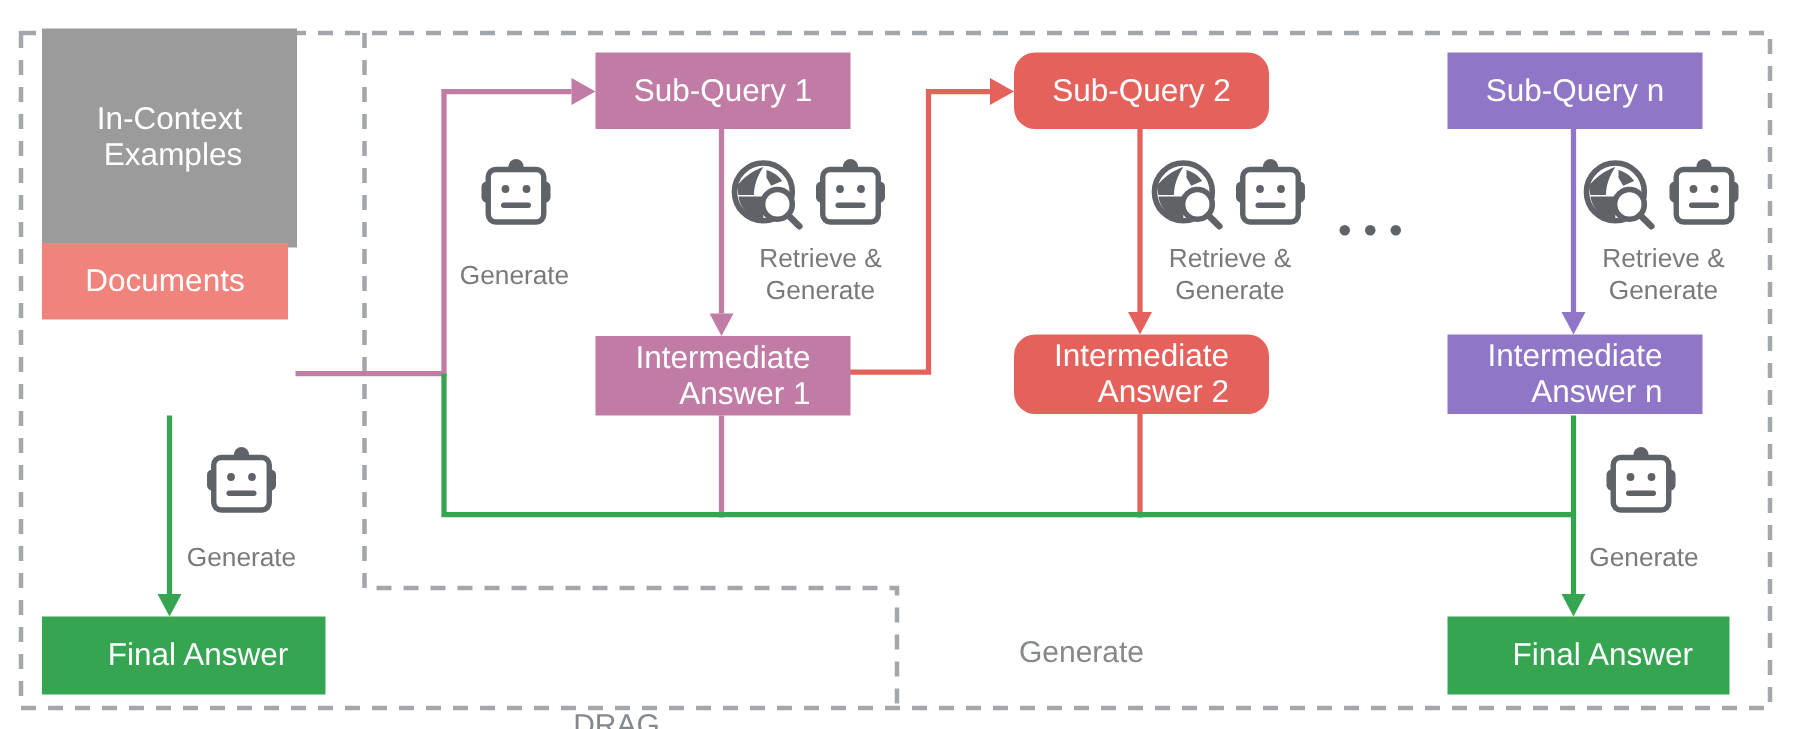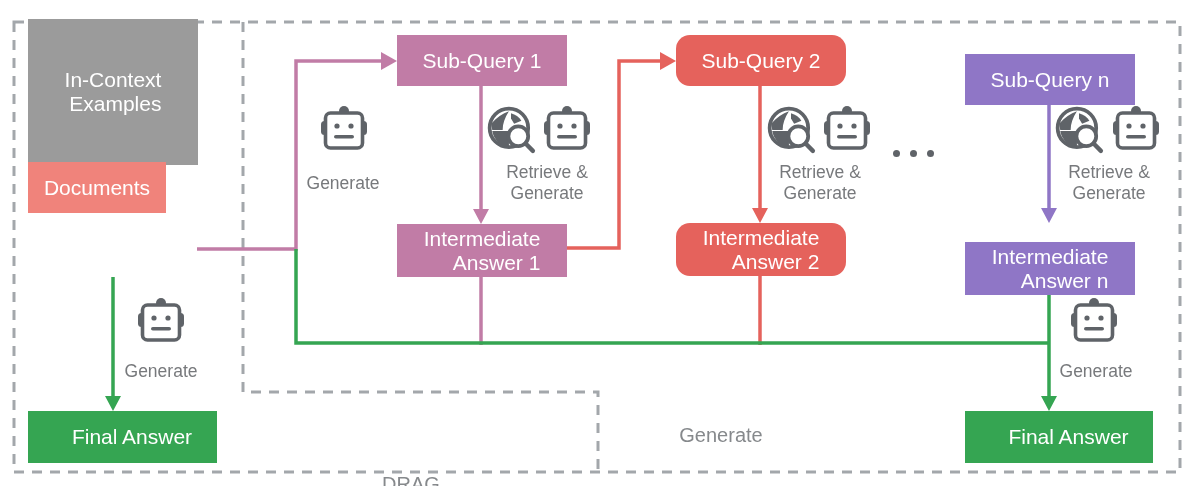--- a/index.html
+++ b/index.html
@@ -11,21 +11,21 @@
   .node{
     position:absolute;z-index:2;display:flex;align-items:center;justify-content:center;
     color:#ffffff;font-size:21px;text-align:right;white-space:pre-line;line-height:24px;
   }
   .bg-gray{background:var(--gray_box);}
   .bg-salmon{background:var(--salmon);}
   .bg-blue{background:var(--blue);}
   .bg-green{background:var(--green);padding-left:19px;}
   .bg-pink{background:var(--pink);}
   .bg-red{background:var(--red);border-radius:14px;}
-  .bg-purple{background:var(--purple);margin-top:19px;}
+  .bg-purple{background:var(--purple);}
   .anno{
     position:absolute;z-index:2;color:var(--label_gray);font-size:17.5px;
     text-align:center;white-space:pre-line;line-height:21px;
   }
   .region-label{
     position:absolute;z-index:2;color:#86898c;font-size:20px;text-align:center;
   }
   .icon{position:absolute;z-index:2;}
   .dots{position:absolute;z-index:2;display:flex;gap:10px;align-items:center;}
   .dots i{width:7px;height:7px;border-radius:50%;background:var(--icon_gray);display:block;}
@@ -98,21 +98,21 @@
         <path d="M5 18 C 10 12 16 8 22 6 C 18 12 16 18 16 24 L 6 24 Z" class="icf"></path>
         <path d="M24 8 C 28 9 32 12 34 15 L 27 18 L 24 13 Z" class="icf"></path>
         <circle cx="31" cy="30" r="9.5" fill="#ffffff" stroke="var(--icon_gray)" stroke-width="3.6"></circle>
         <line x1="38" y1="37" x2="45" y2="44" stroke="var(--icon_gray)" stroke-width="4.2" stroke-linecap="round"></line>
       </g>
     </defs>
   </svg>
 
   <div class="node bg-gray" style="left:28px;top:19px;width:170px;height:146px;">In-Context
 Examples</div>
-  <div class="node bg-salmon" style="left:28px;top:162px;width:138px;height:51px;">Documents</div>
+  <div class="node bg-salmon" style="left:28px;top:162px;width:164px;height:51px;">Documents</div>
   <div class="node bg-green" style="left:28px;top:411px;width:170px;height:52px;">Final Answer</div>
 
   <div class="node bg-pink" style="left:397px;top:35px;width:170px;height:51px;">Sub-Query 1</div>
   <div class="node bg-red" style="left:676px;top:35px;width:170px;height:51px;">Sub-Query 2</div>
   <div class="node bg-purple" style="left:965px;top:35px;width:170px;height:51px;">Sub-Query n</div>
 
   <div class="node bg-pink" style="left:397px;top:224px;width:170px;height:53px;">Intermediate
 Answer 1</div>
   <div class="node bg-red" style="left:676px;top:223px;width:170px;height:53px;">Intermediate
 Answer 2</div>

